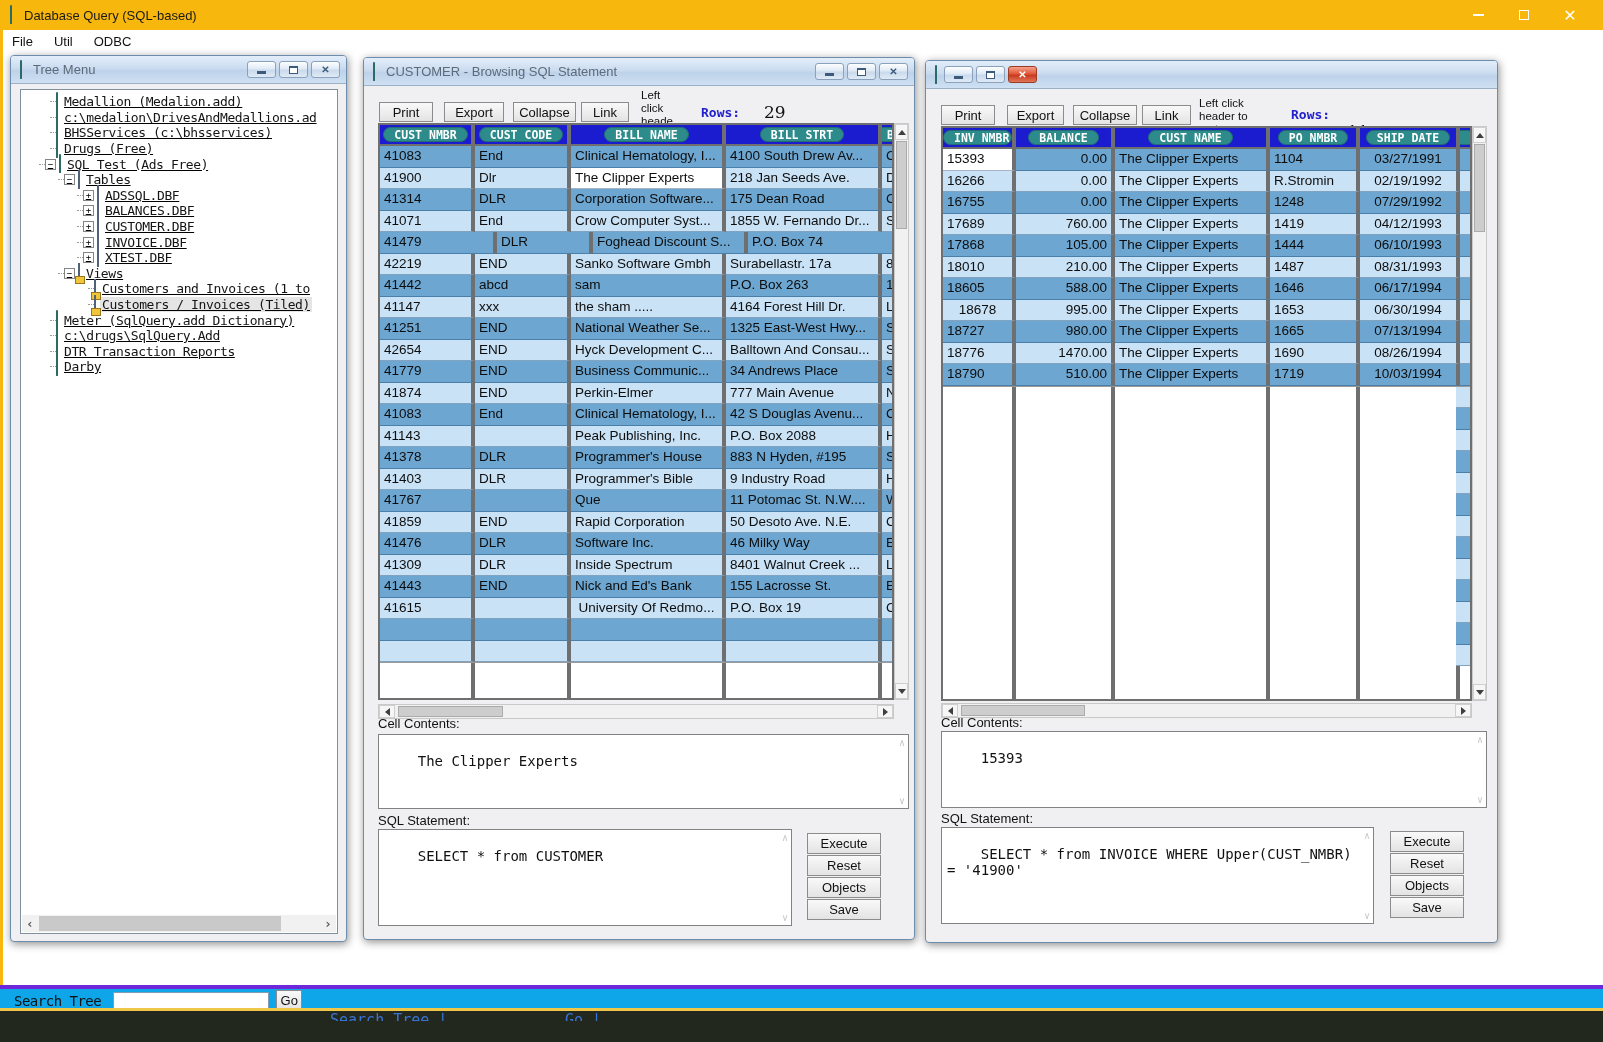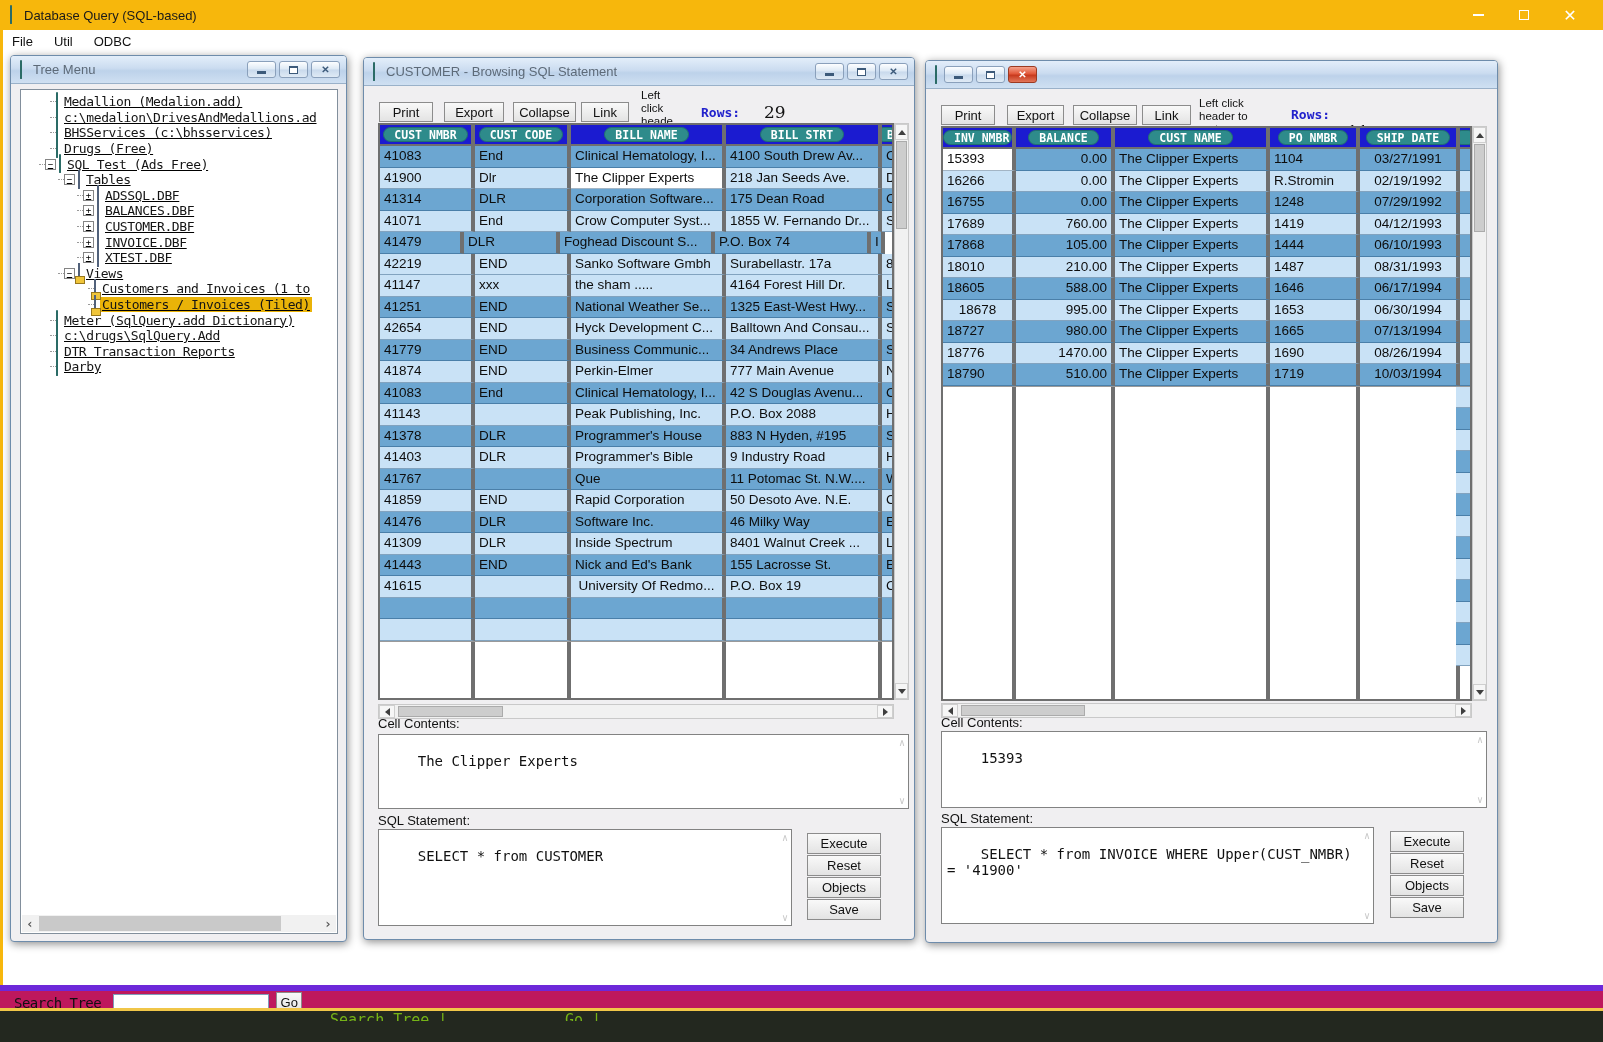--- a/index.html
+++ b/index.html
@@ -50,21 +50,21 @@
     font:9px "DejaVu Sans Mono",monospace;line-height:8px;text-align:center;color:#000;flex:none;margin-right:3px;}
   .ticon{flex:none;margin-right:4px;position:relative;}
   .i-db{width:12px;height:14px;border:1px solid #2a6b66;border-radius:6px/3.5px;
     background:linear-gradient(90deg,#c6ece6,#5cbcb2 45%,#2e8b84);}
   .i-tbl{width:14px;height:12px;border:1px solid #51617a;box-sizing:border-box;
     background:linear-gradient(90deg,transparent 0 4px,#b5b5b5 4px 5px,transparent 5px 8px,#b5b5b5 8px 9px,transparent 9px),
                linear-gradient(#4a79d4 0 3px,#fff 3px);}
   .i-view::after{content:"";position:absolute;left:-3px;bottom:-2px;width:8px;height:6px;
     background:#f0c53a;border:1px solid #99781c;}
   .tlabel{font:13px "DejaVu Sans Mono",monospace;color:#141414;letter-spacing:-0.4px;padding:0 2px;}
-  .trow.sel .tlabel{background:#eab308;}
+  .trow.sel .tlabel{background:#e5e5e5;}
 
   
   .hscroll,.vscroll{position:absolute;background:#f1f1f1;border:1px solid #c9c9c9;box-sizing:border-box;}
   .sb-arrow{position:absolute;background:#f6f6f6;border:1px solid #cfcfcf;box-sizing:border-box;
     display:flex;align-items:center;justify-content:center;color:#444;}
   .sb-thumb{position:absolute;background:#cdcdcd;border:1px solid #ababab;box-sizing:border-box;}
   .tri{width:0;height:0;}
   .tri.up{border-left:4px solid transparent;border-right:4px solid transparent;border-bottom:5px solid #3f3f3f;}
   .tri.down{border-left:4px solid transparent;border-right:4px solid transparent;border-top:5px solid #3f3f3f;}
   .tri.left{border-top:4px solid transparent;border-bottom:4px solid transparent;border-right:5px solid #3f3f3f;}
@@ -97,29 +97,29 @@
     white-space:nowrap;overflow:hidden;}
   .row-dark  .g-cell{background:#6ca6d1;}
   .row-light .g-cell{background:#c9e2f6;}
   .g-cell.selcell{background:#fff !important;}
   .g-rem{flex:1;display:flex;position:relative;background:#fff;border-top:1px solid #9a9a9a;}
   .g-remcell{flex:none;box-sizing:border-box;border-right:4px solid #6f6f6f;background:#fff;height:100%;}
   .sliver-stripes{position:absolute;top:0;right:0;width:14px;}
   .sliver-stripes div{height:21.5px;box-sizing:border-box;border-bottom:1px solid rgba(25,70,110,.4);}
 
   
-  #bottombar{position:absolute;left:0;top:985px;width:1603px;height:23px;background:#be185d;
-    border-top:6px solid #6d28d9;display:flex;align-items:center;}
+  #bottombar{position:absolute;left:0;top:985px;width:1603px;height:23px;background:#0ea5e9;
+    border-top:4px solid #6d28d9;display:flex;align-items:center;}
   #search-label{font:14px "DejaVu Sans Mono",monospace;color:#111;margin-left:14px;letter-spacing:-0.5px;}
   #search-input{width:156px;height:17px;border:1px solid #7f9db9;background:#fff;margin-left:12px;
     font:13px "Liberation Sans",sans-serif;padding:0 3px;box-sizing:border-box;}
   #go-btn{position:static;width:26px;height:21px;margin-left:7px;}
   #amber-line{position:absolute;left:0;top:1008px;width:1603px;height:3px;background:#f0c648;}
   #glitch-strip{position:absolute;left:0;top:1011px;width:1603px;height:31px;background:#23281f;overflow:hidden;}
-  .ghost{position:absolute;top:0;height:10px;overflow:hidden;color:#84cc16;
+  .ghost{position:absolute;top:0;height:10px;overflow:hidden;color:#3b82f6;
     font:15px "DejaVu Sans Mono",monospace;opacity:.85;}
 </style>
 </head>
 <body>
 
 <div id="app-titlebar">
   <span class="ticon"><span class="i-db"></span></span>
   <span id="app-title">Database Query (SQL-based)</span>
   <div id="app-ctls">
     <span class="app-ctl">
@@ -324,32 +324,39 @@
         <div class="g-cell" style="width: 14px; text-align: left;">C</div>
       </div>
       <div class="g-row row-light">
         <div class="g-cell" style="width: 95px; text-align: left;">41071</div>
         <div class="g-cell" style="width: 96px; text-align: left;">End</div>
         <div class="g-cell" style="width: 155px; text-align: left;">Crow Computer Syst...</div>
         <div class="g-cell" style="width: 156px; text-align: left;">1855 W. Fernando Dr...</div>
         <div class="g-cell" style="width: 14px; text-align: left;">S</div>
       </div>
       <div class="g-row row-dark">
-        <div class="g-cell" style="width: 84px; text-align: left;">41479</div>
+        <div class="g-cell" style="width: 117px; text-align: left;">41479</div>
         <div class="g-cell" style="width: 96px; text-align: left;">DLR</div>
         <div class="g-cell" style="width: 155px; text-align: left;">Foghead Discount S...</div>
         <div class="g-cell" style="width: 156px; text-align: left;">P.O. Box 74</div>
         <div class="g-cell" style="width: 14px; text-align: left;">I</div>
       </div>
       <div class="g-row row-light">
         <div class="g-cell" style="width: 95px; text-align: left;">42219</div>
         <div class="g-cell" style="width: 96px; text-align: left;">END</div>
         <div class="g-cell" style="width: 155px; text-align: left;">Sanko Software Gmbh</div>
         <div class="g-cell" style="width: 156px; text-align: left;">Surabellastr. 17a</div>
         <div class="g-cell" style="width: 14px; text-align: left;">8</div>
+      </div>
+      <div class="g-row row-dark">
+        <div class="g-cell" style="width: 95px; text-align: left;">41442</div>
+        <div class="g-cell" style="width: 96px; text-align: left;">abcd</div>
+        <div class="g-cell" style="width: 155px; text-align: left;">sam</div>
+        <div class="g-cell" style="width: 156px; text-align: left;">P.O. Box 263</div>
+        <div class="g-cell" style="width: 14px; text-align: left;">1</div>
       </div>
       <div class="g-row row-light">
         <div class="g-cell" style="width: 95px; text-align: left;">41147</div>
         <div class="g-cell" style="width: 96px; text-align: left;">xxx</div>
         <div class="g-cell" style="width: 155px; text-align: left;">the sham .....</div>
         <div class="g-cell" style="width: 156px; text-align: left;">4164 Forest Hill Dr.</div>
         <div class="g-cell" style="width: 14px; text-align: left;">L</div>
       </div>
       <div class="g-row row-dark">
         <div class="g-cell" style="width: 95px; text-align: left;">41251</div>

